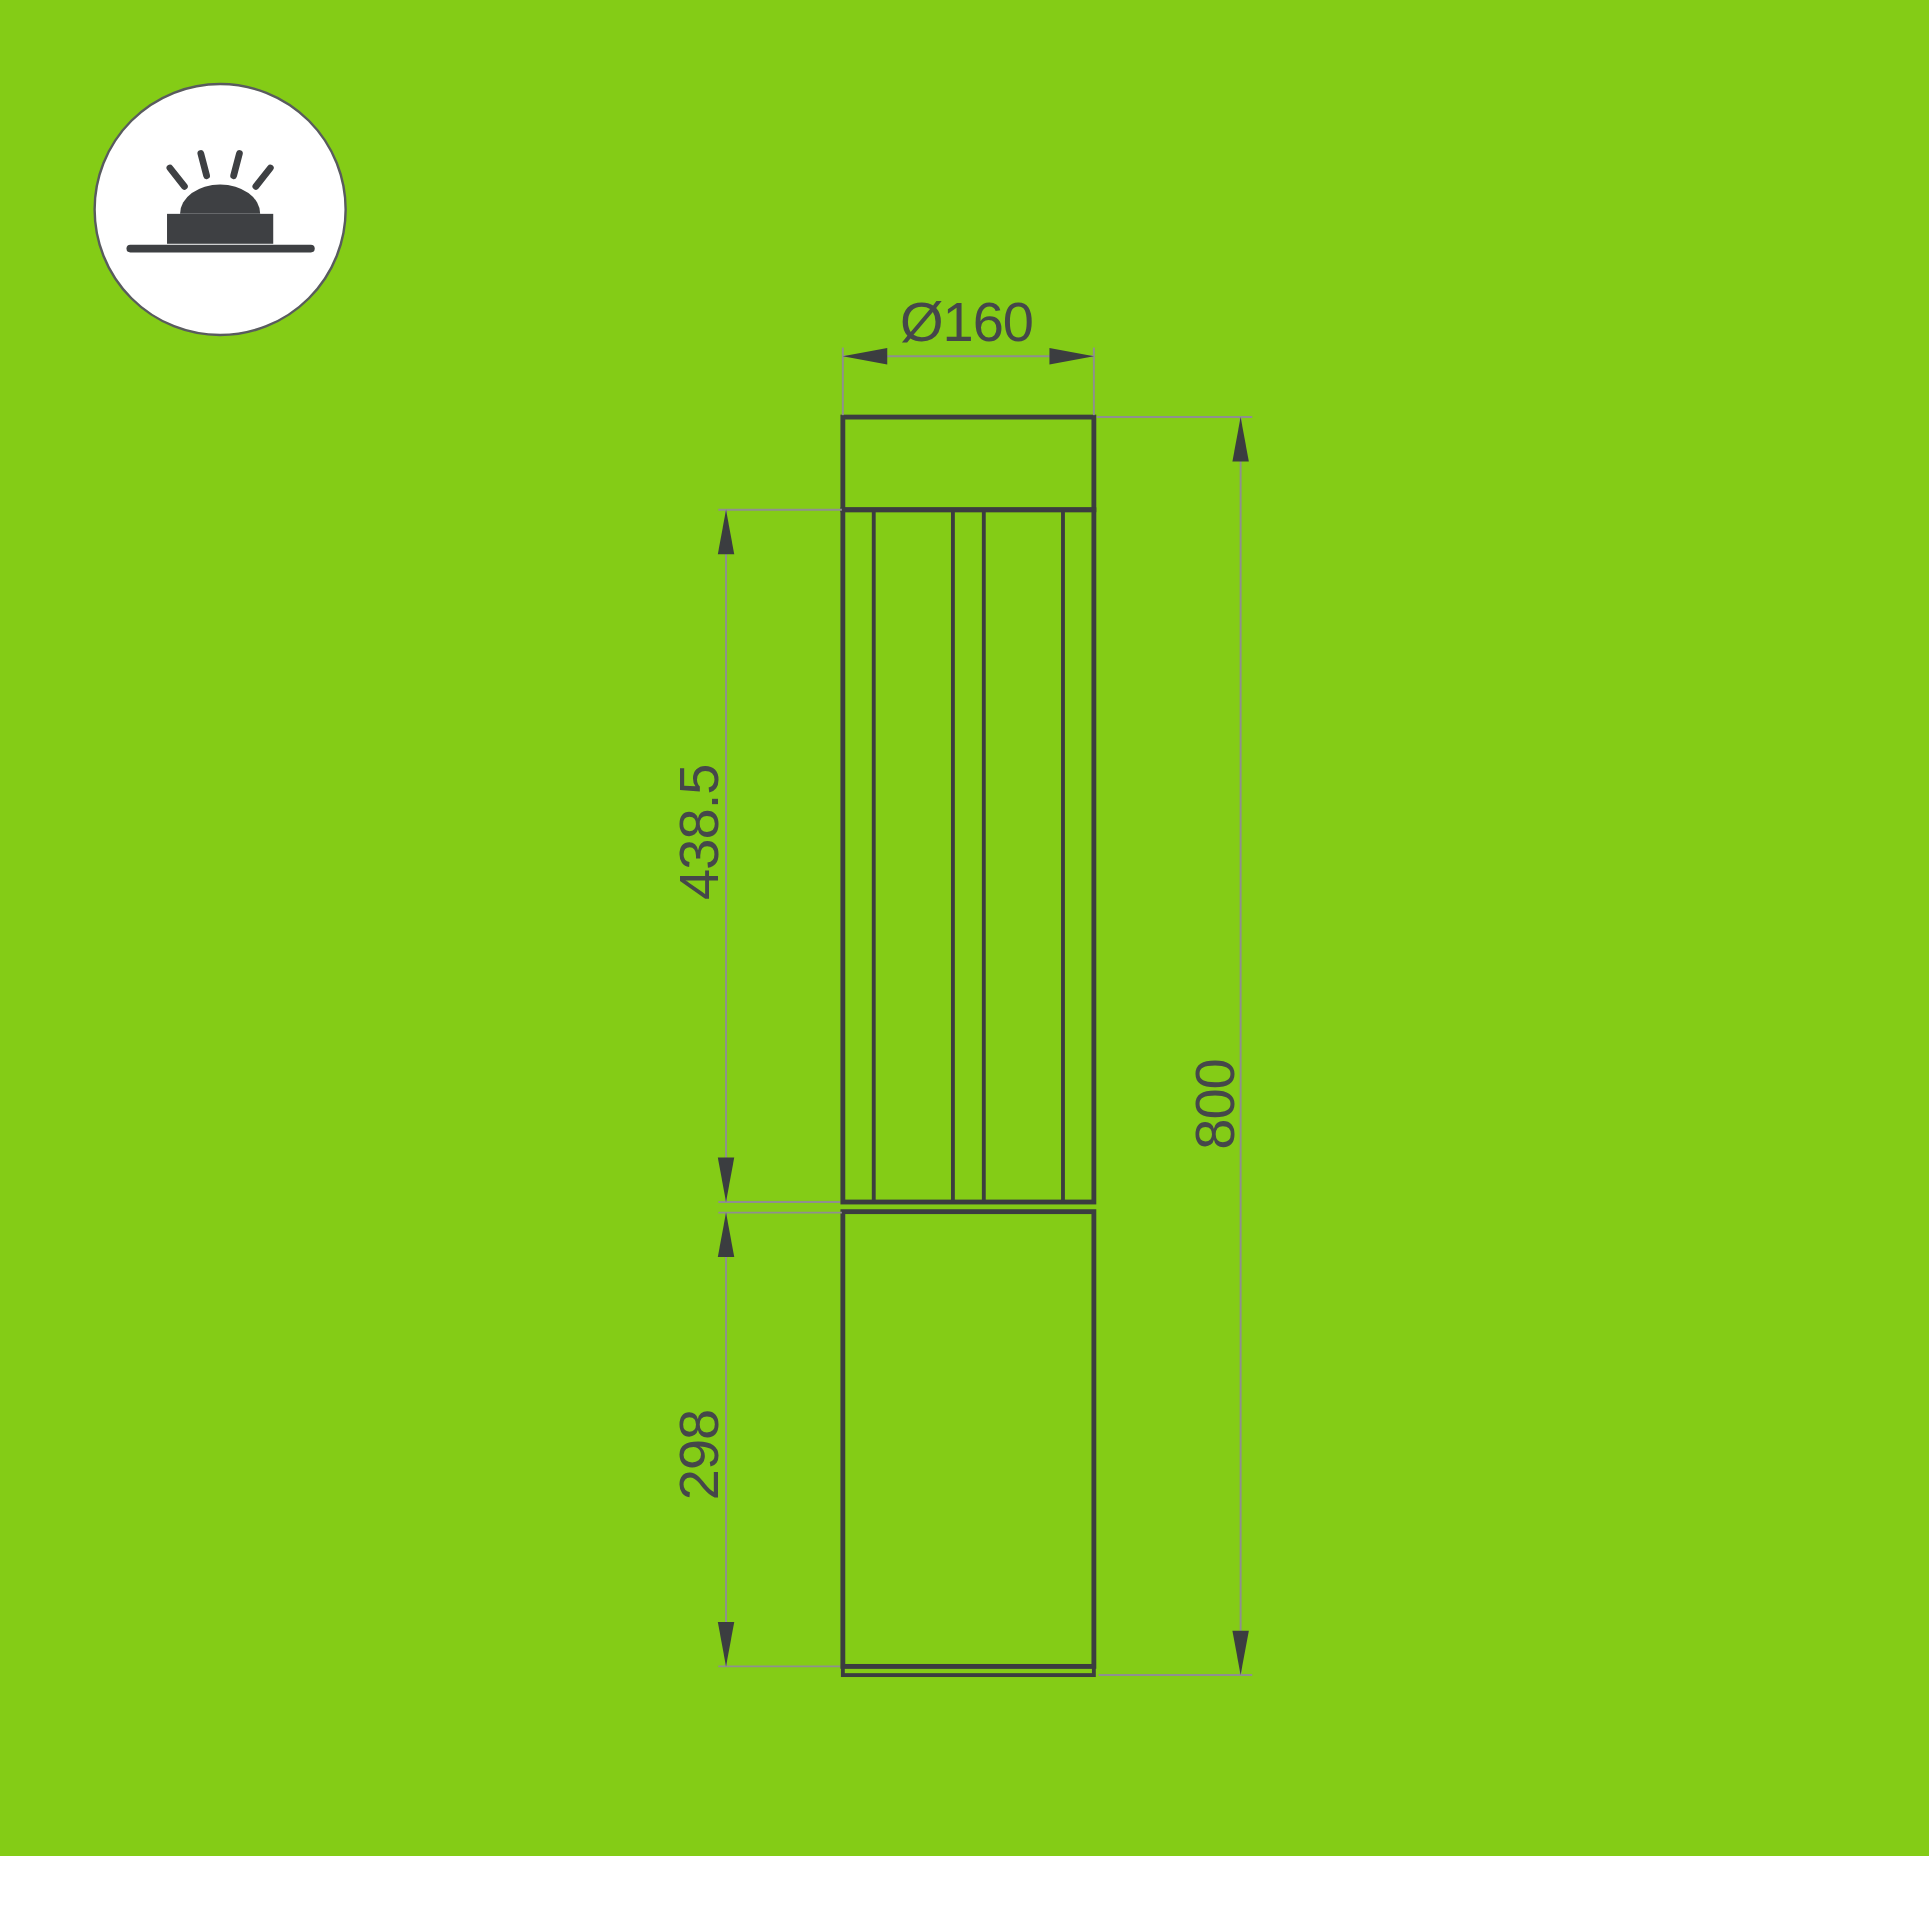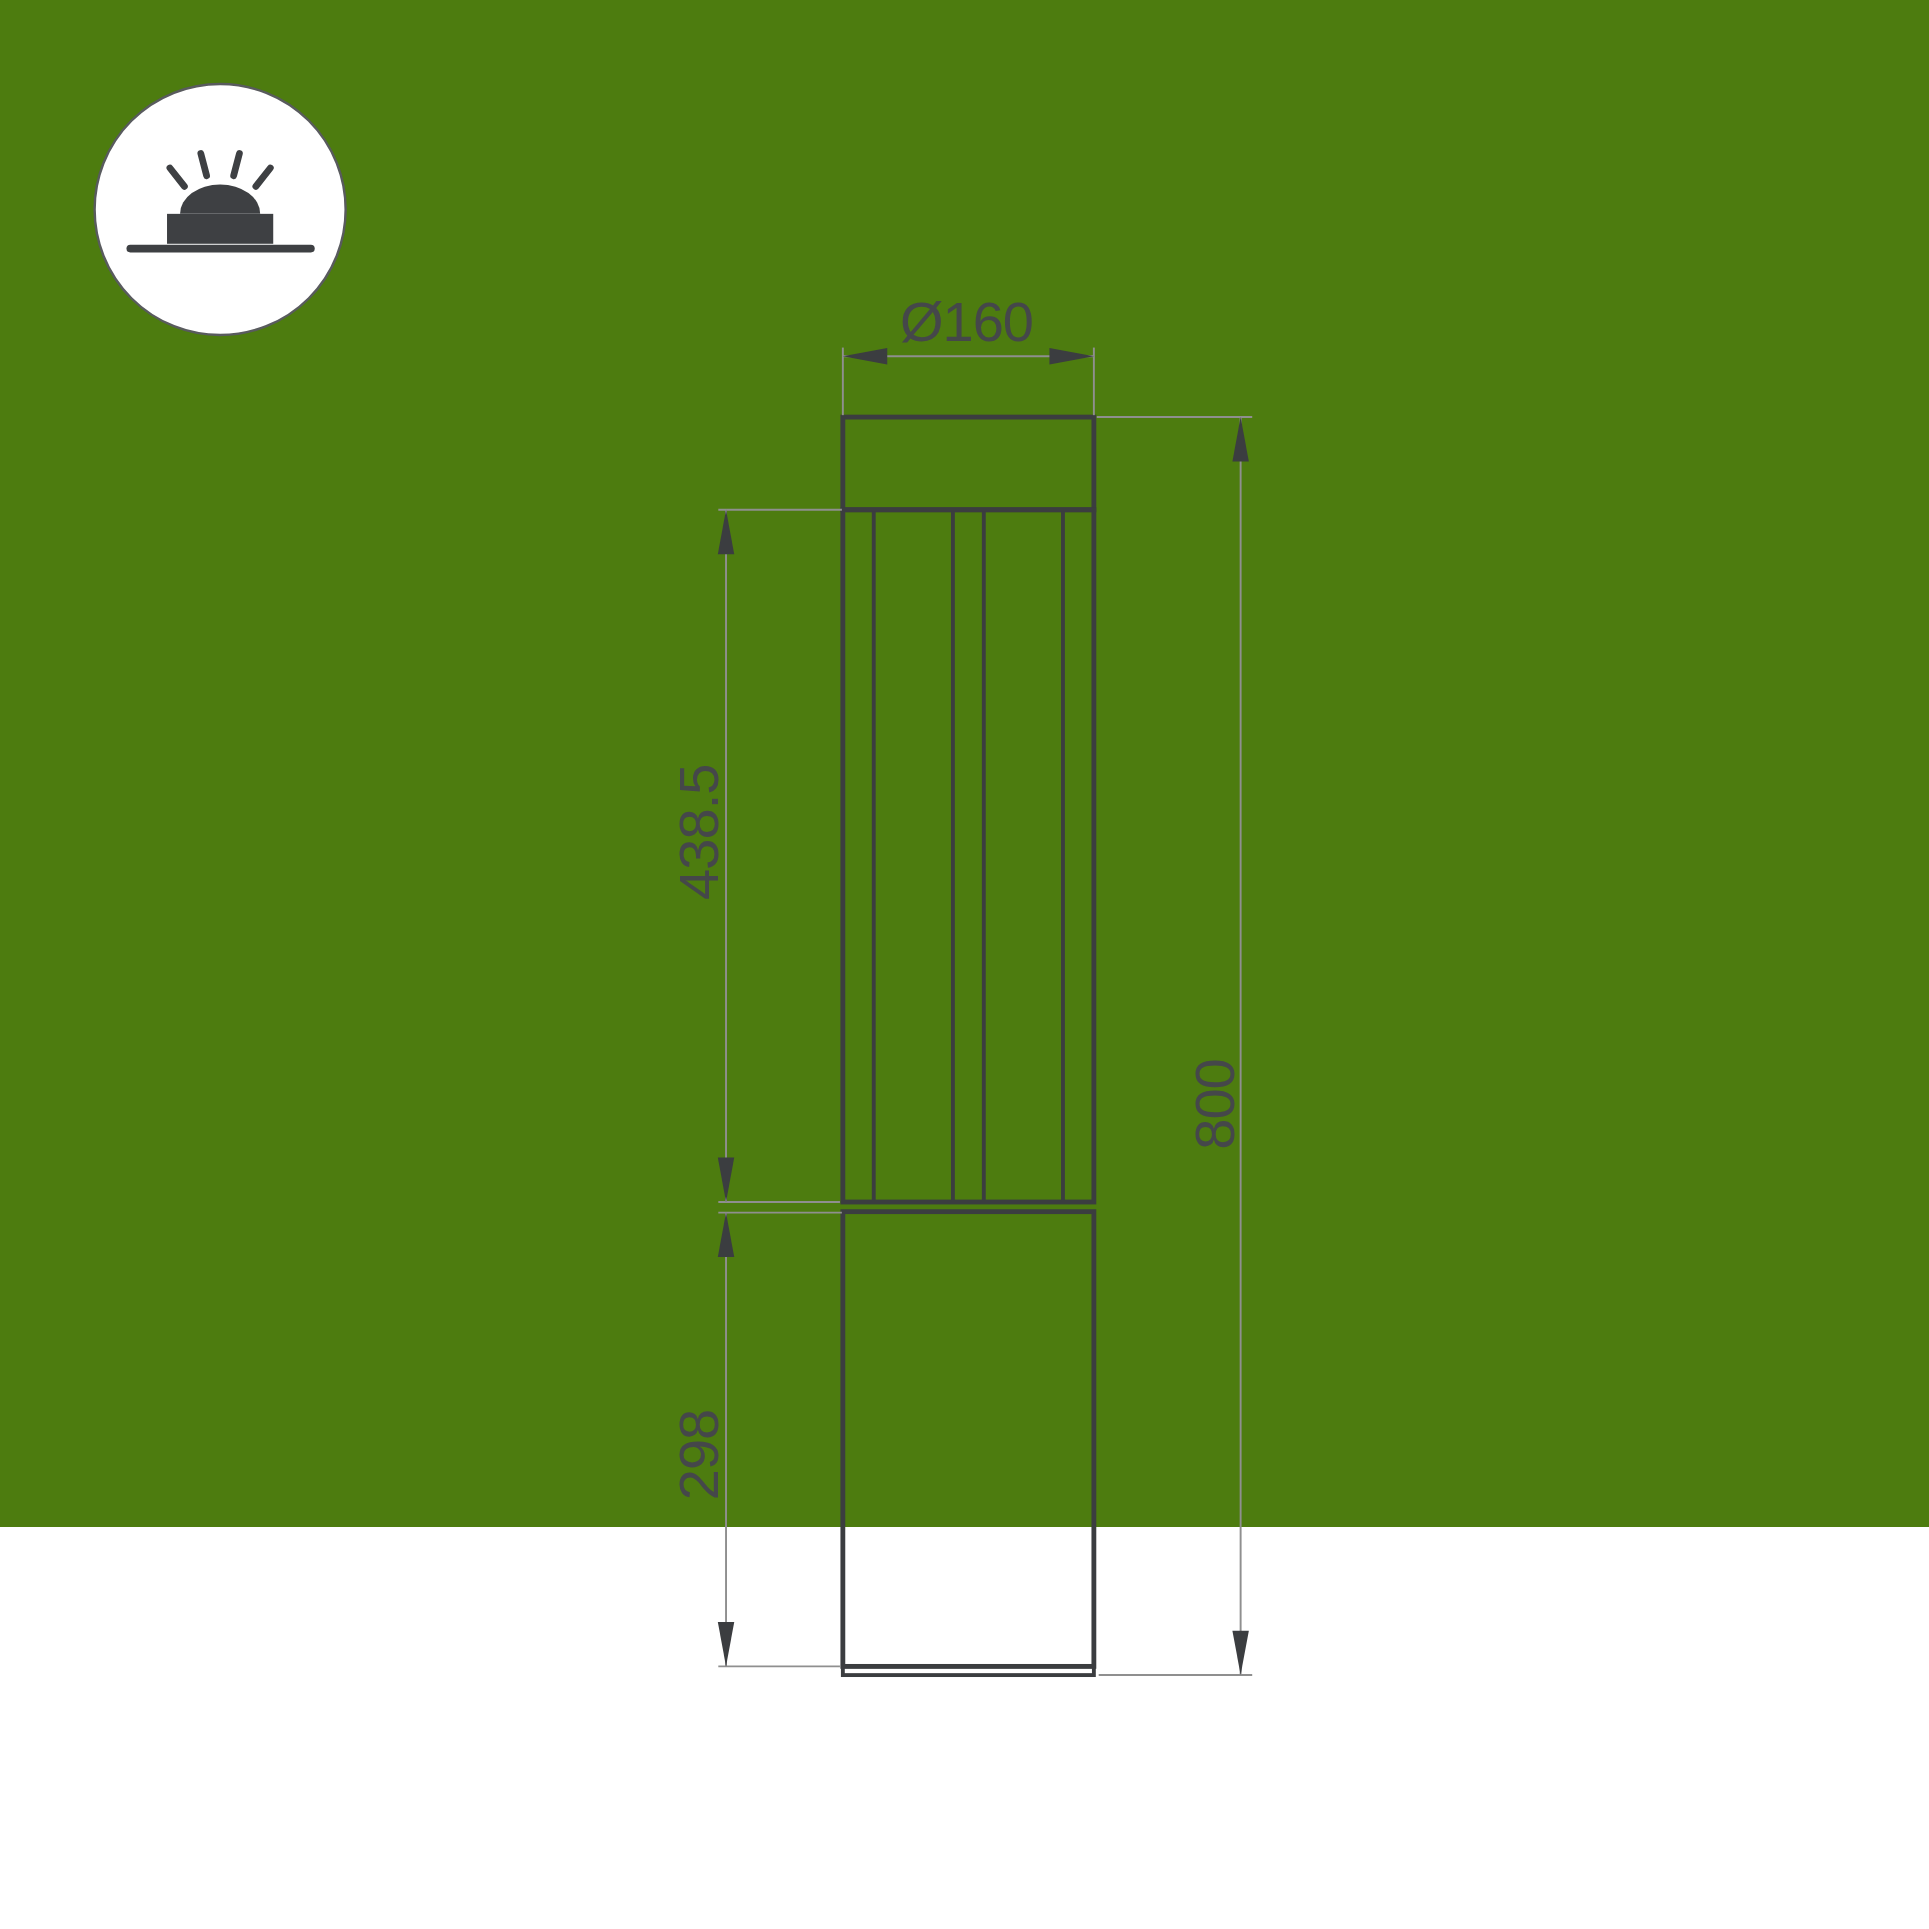--- a/index.html
+++ b/index.html
@@ -7,22 +7,22 @@
     padding: 0;
     background: #ffffff;
     width: 1929px;
     height: 1929px;
     overflow: hidden;
     font-family: "Liberation Sans", sans-serif;
   }
   .canvas {
     position: relative;
     width: 1929px;
-    height: 1527px;
-    background: #4d7c0f;
+    height: 1856px;
+    background: #84cc16;
   }
   svg { display: block; }
   .thick {
     stroke: #3b3d40;
     stroke-width: 5;
     fill: none;
   }
   .thick-thin {
     stroke: #3b3d40;
     stroke-width: 4;

